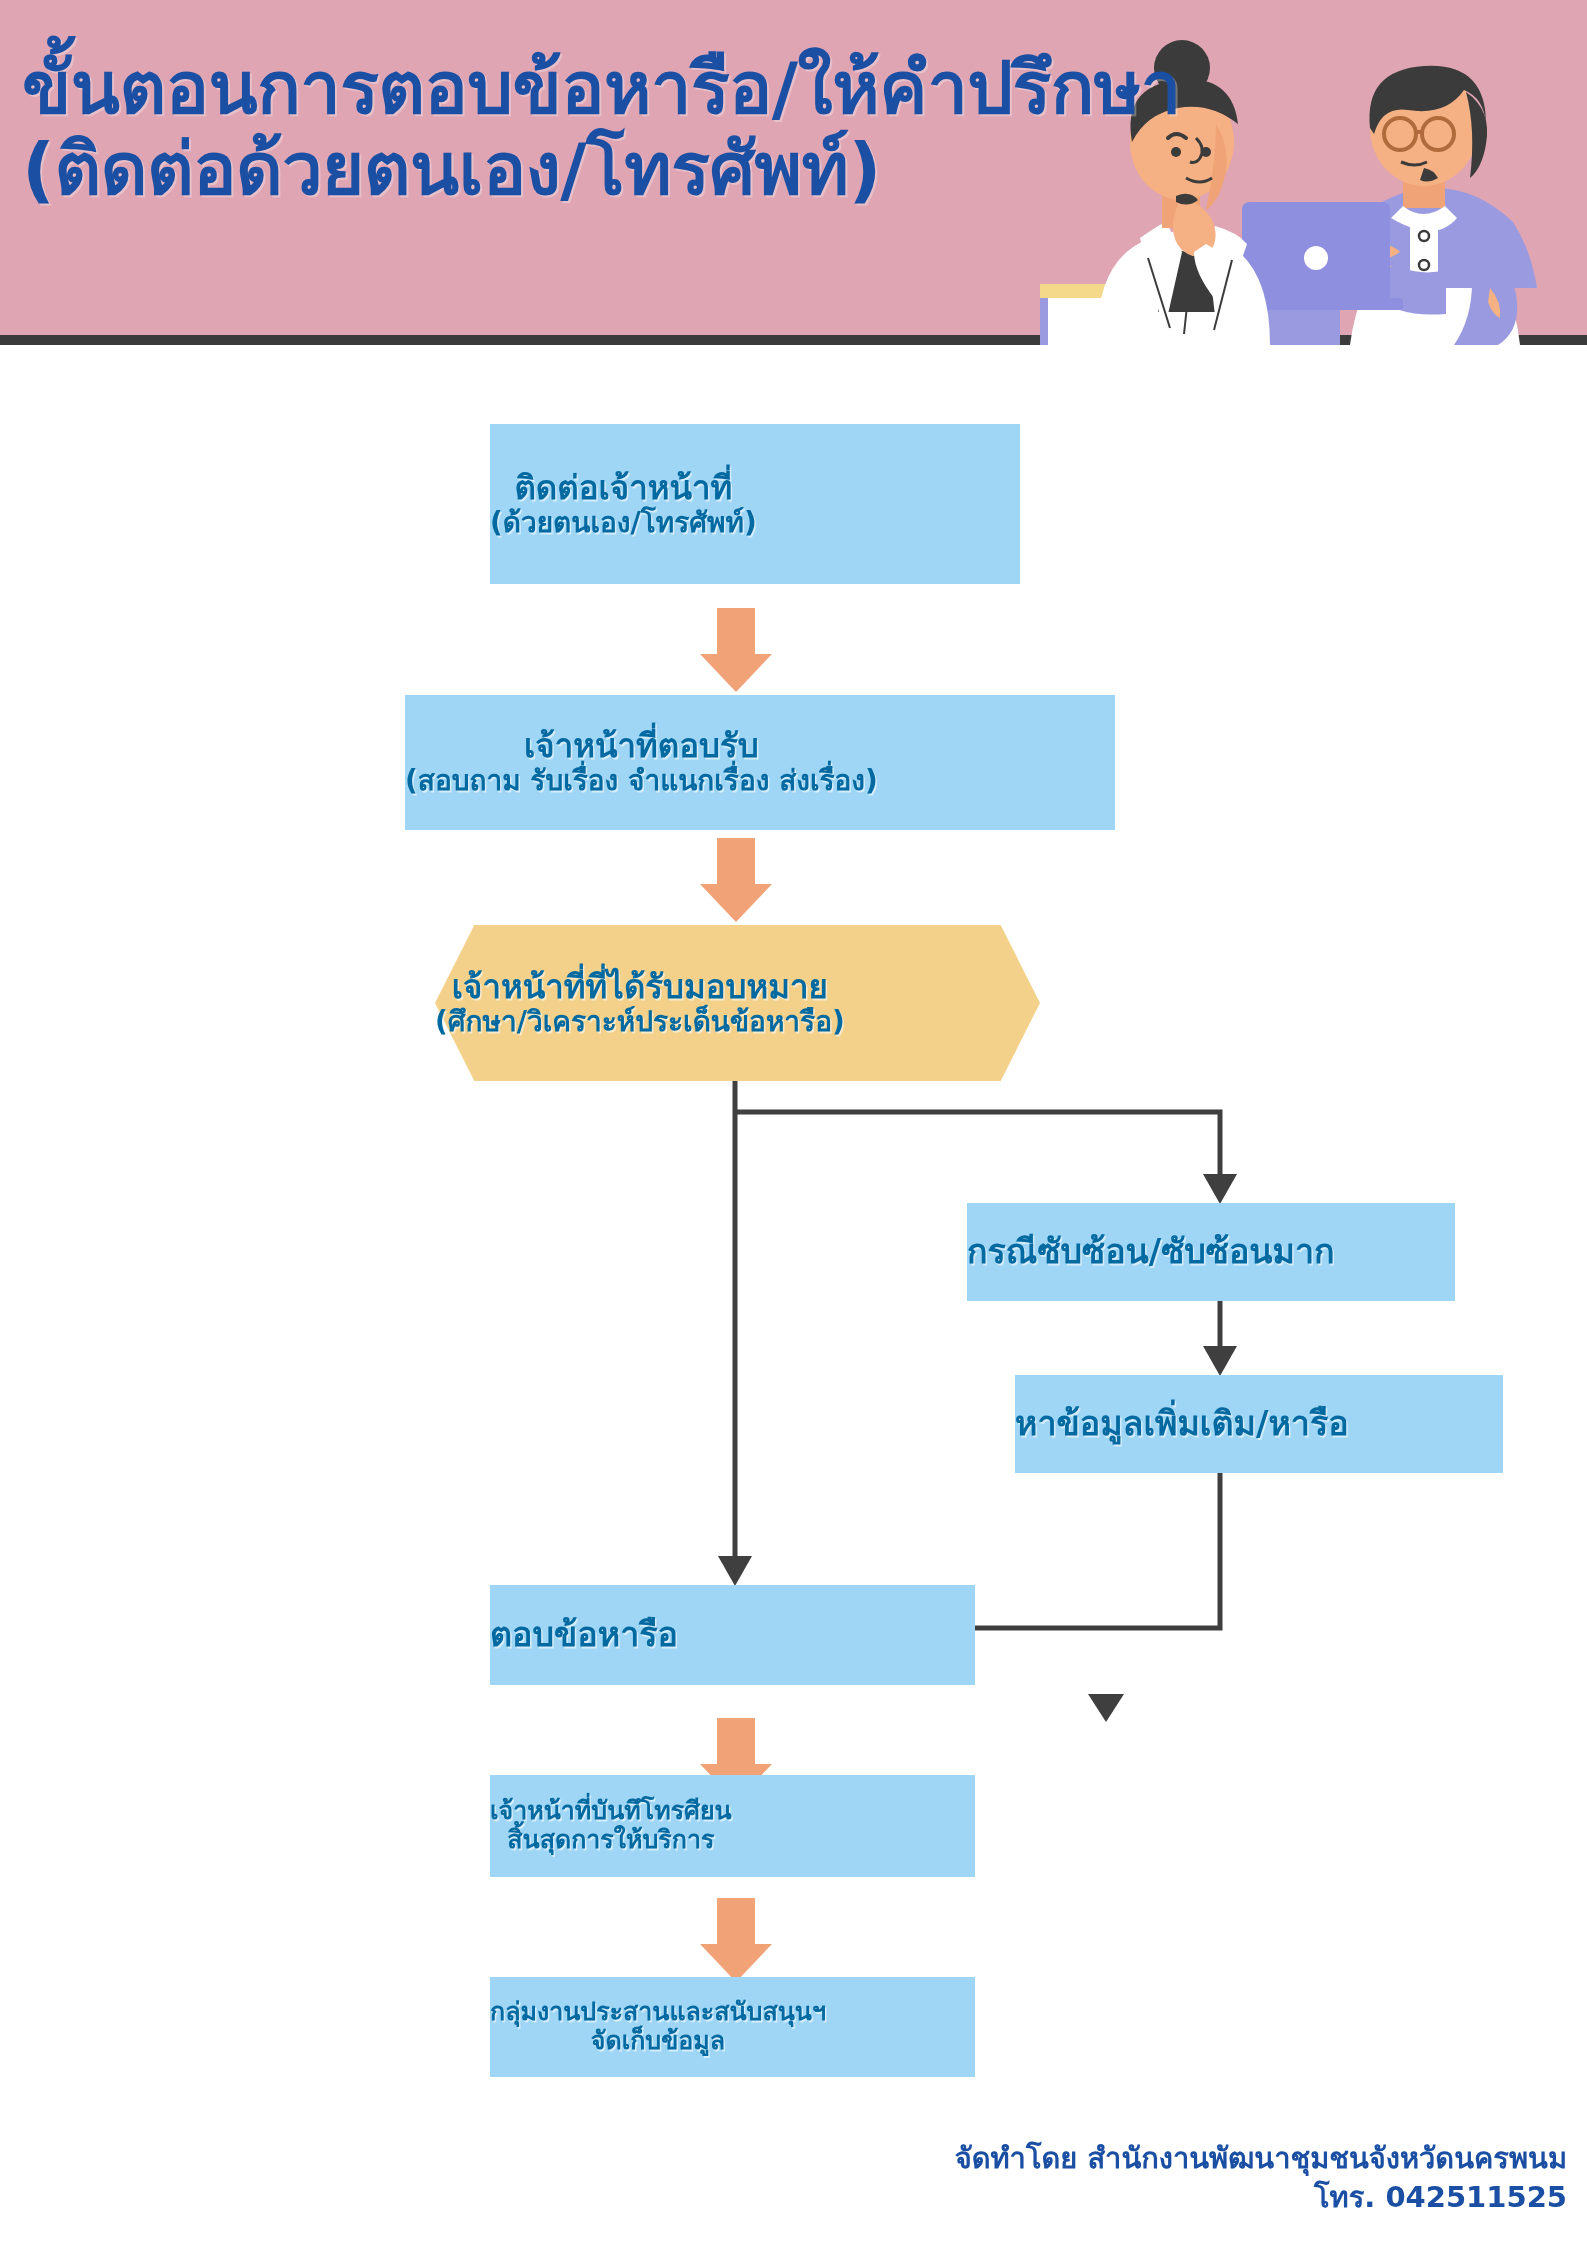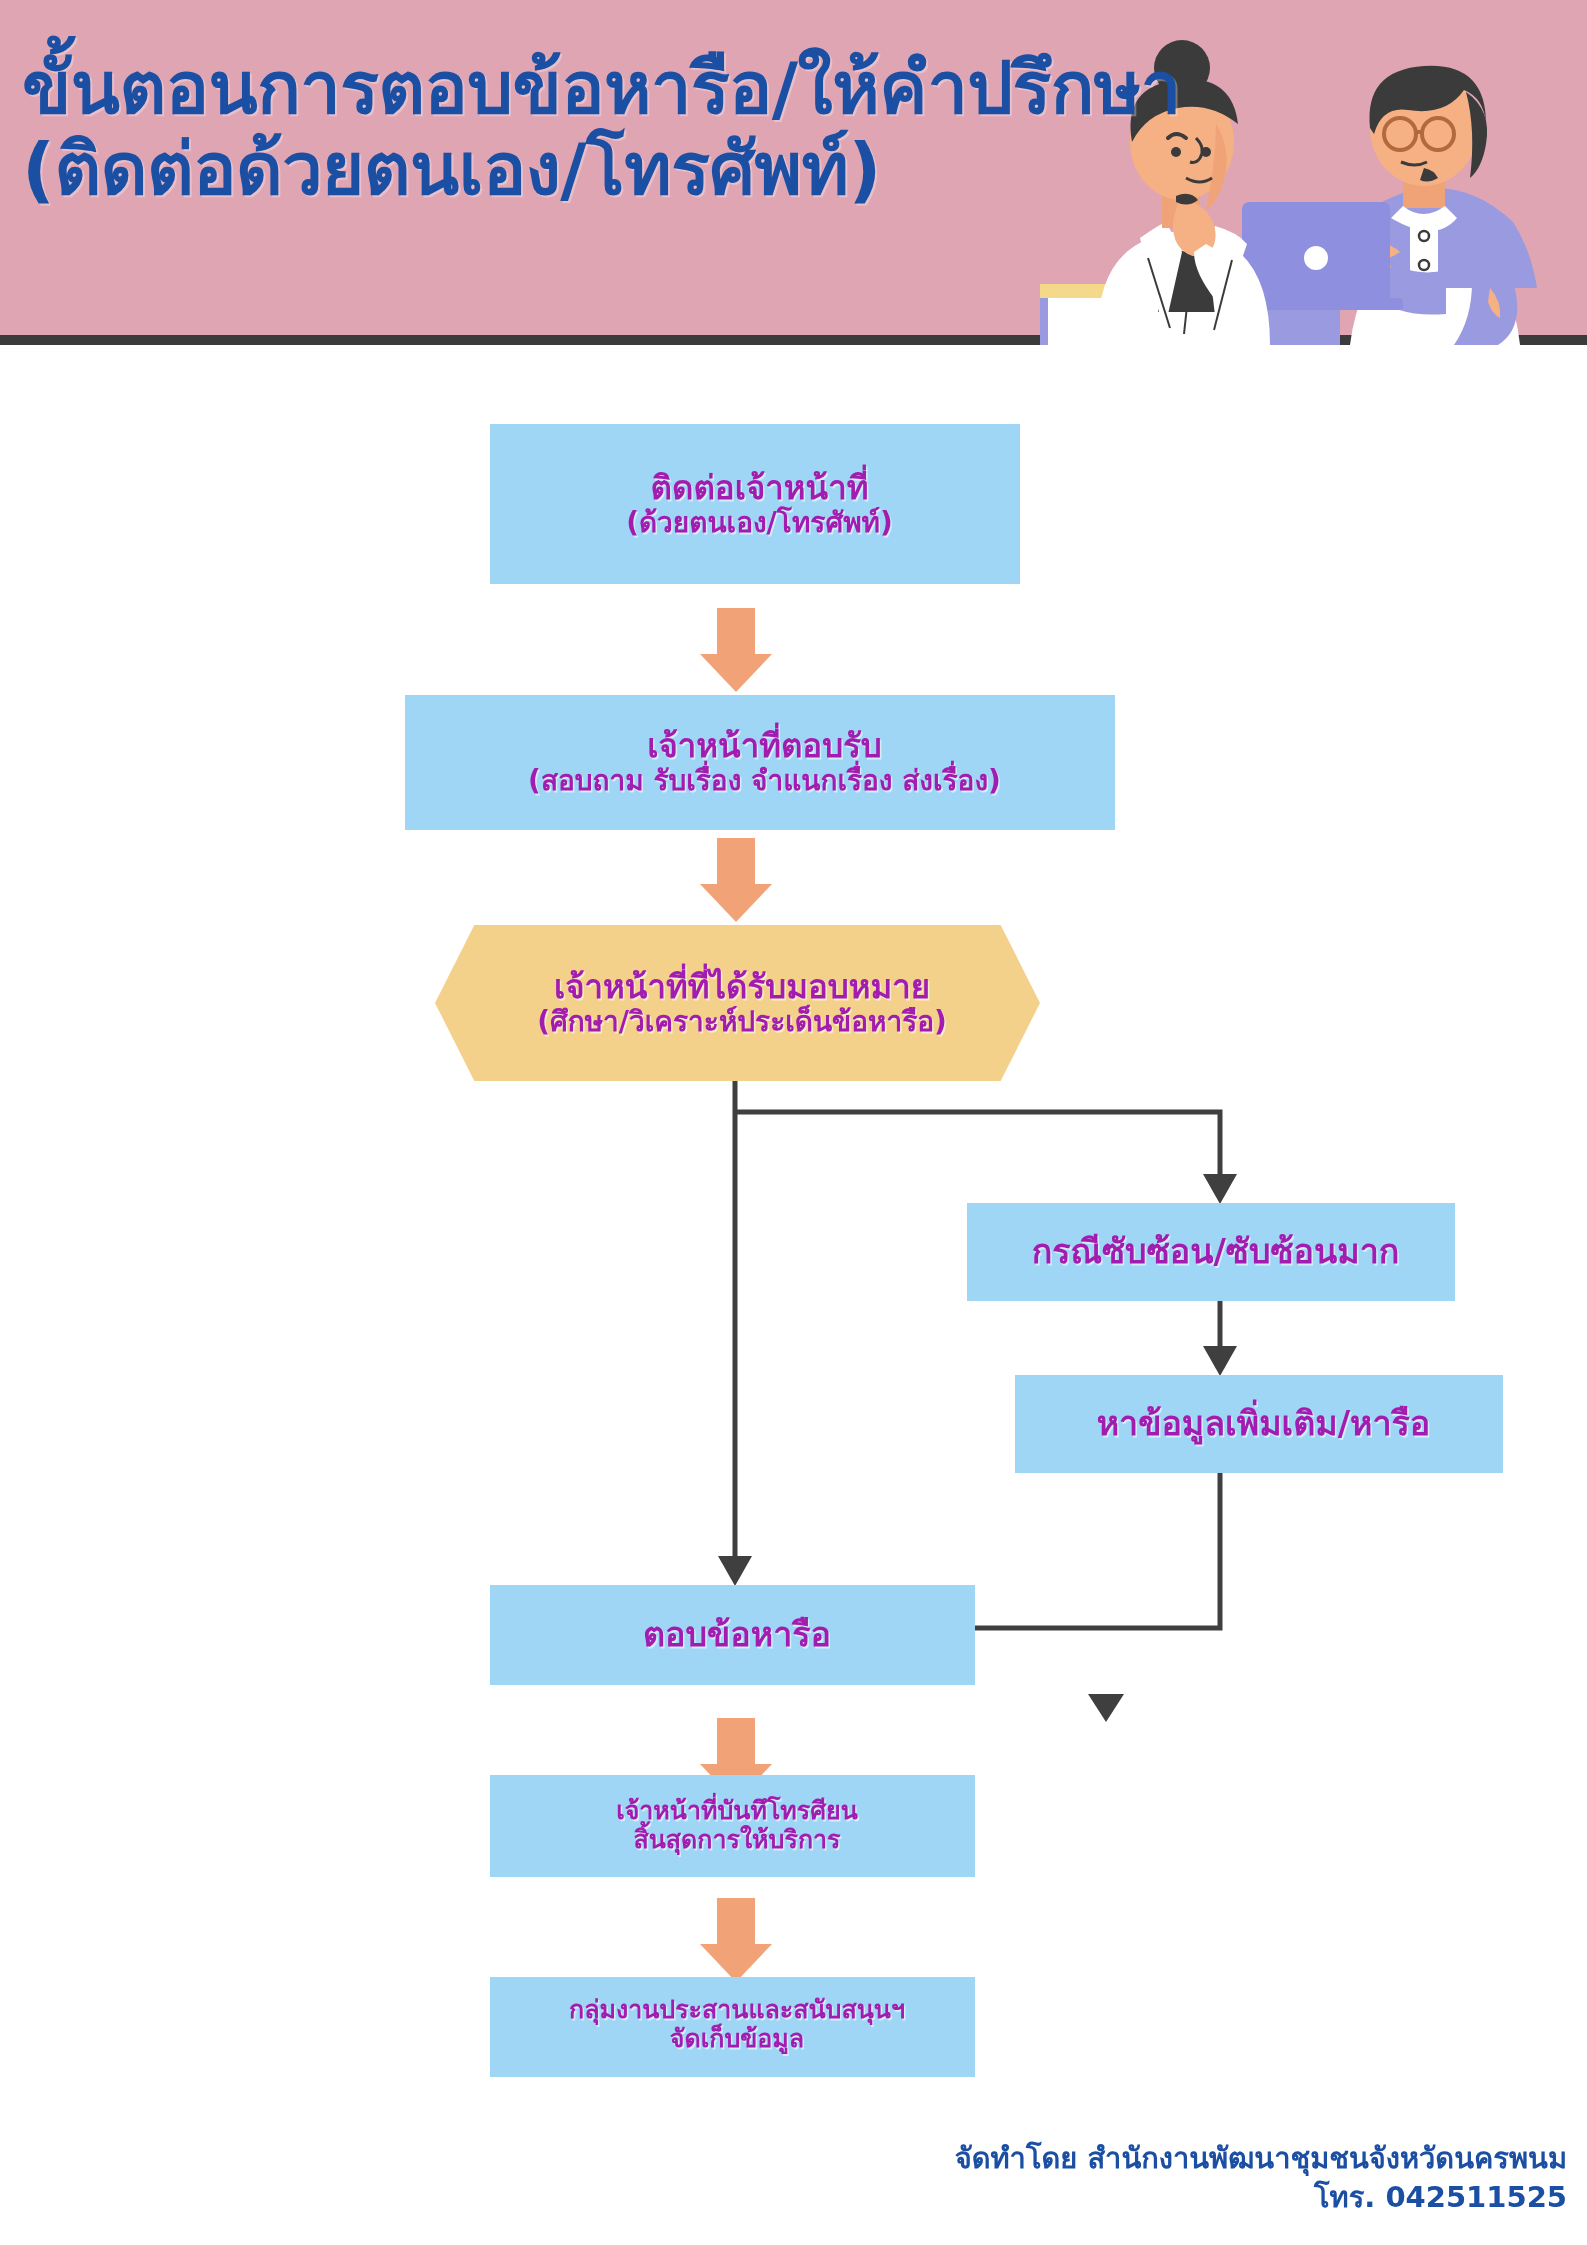--- a/index.html
+++ b/index.html
@@ -55,28 +55,27 @@
     height: 325px;
     z-index: 3;
   }
   #illustration svg { display: block; }
 
   
   .node {
     position: absolute;
     display: flex;
     align-items: center;
-    justify-content: center;
+    justify-content: flex-start;
     text-align: center;
-    color: #a21caf;
+    color: #0369a1;
     font-weight: bold;
     box-sizing: border-box;
     text-shadow: 1.5px 1.5px 0 rgba(255,255,255,0.55);
     line-height: 1.15;
-    padding-left: 9px;
   }
   .node.rect { background: #9fd6f5; }
   .node .tline { display: block; white-space: nowrap; }
   .node .t1 { font-size: 33px; }
   .node .t2 { font-size: 28px; }
   .node.small .t1 { font-size: 25px; }
   .node.one .t1 { font-size: 34px; }
 
   
   #node-assigned {
@@ -290,21 +289,21 @@
   </div>
 </div>
 
 <div class="node rect small" id="node-record" style="left:490px; top:1775px; width:485px; height:102px; z-index:2;">
   <div>
     <span class="tline t1">เจ้าหน้าที่บันทึโทรศียน</span>
     <span class="tline t1">สิ้นสุดการให้บริการ</span>
   </div>
 </div>
 
-<div class="node rect small" id="node-group" style="left:490px; top:1977px; width:485px; height:100px; z-index:2;font-family:Liberation Mono, monospace;">
+<div class="node rect small" id="node-group" style="left:490px; top:1977px; width:485px; height:100px; z-index:2;">
   <div>
     <span class="tline t1">กลุ่มงานประสานและสนับสนุนฯ</span>
     <span class="tline t1">จัดเก็บข้อมูล</span>
   </div>
 </div>
 
 <div id="footer">
   <span class="fline">จัดทำโดย สำนักงานพัฒนาชุมชนจังหวัดนครพนม</span>
   <span class="fline">โทร. 042511525</span>
 </div>

